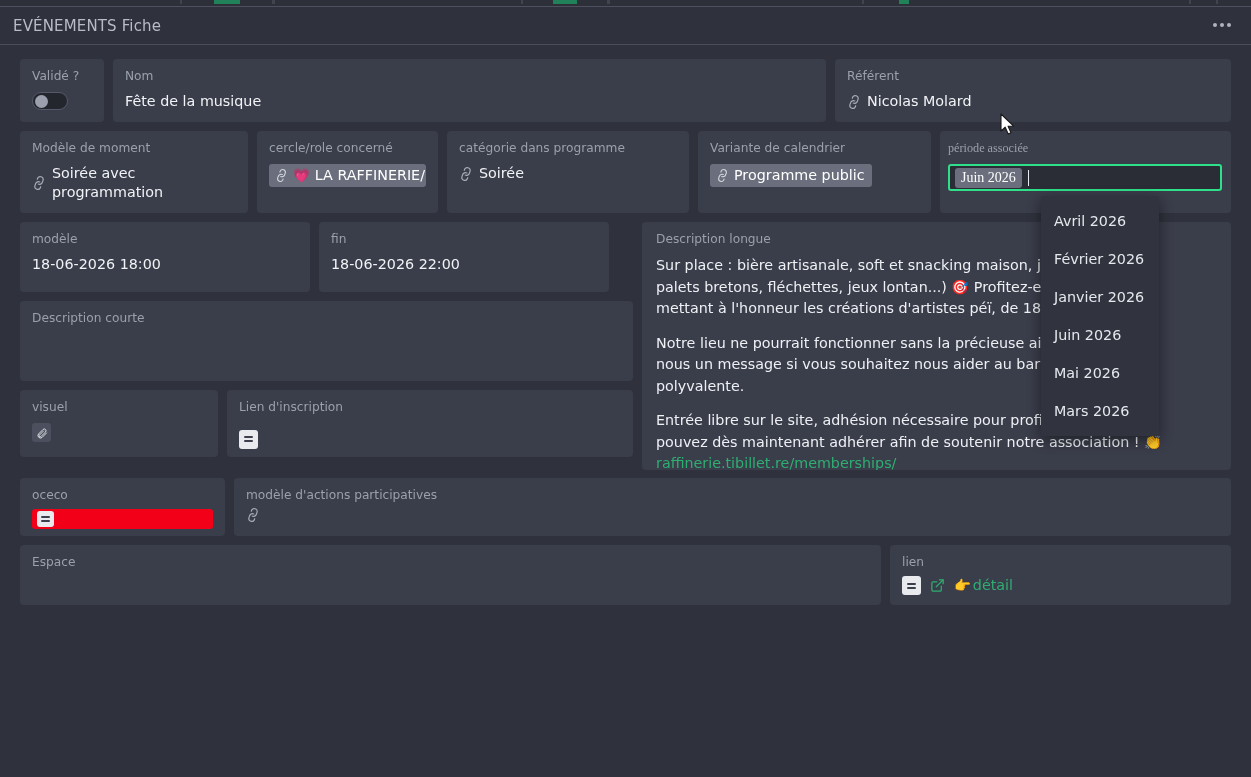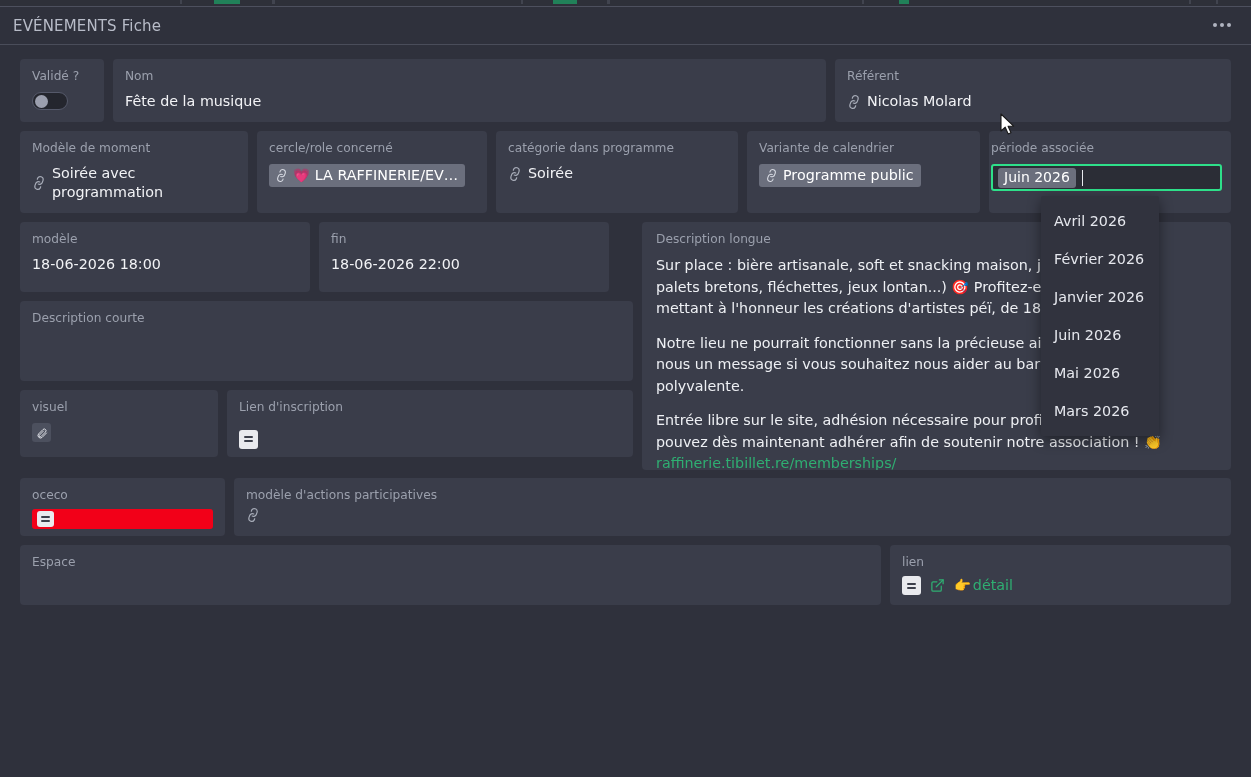--- a/index.html
+++ b/index.html
@@ -189,21 +189,21 @@
           <div class="fvalue">
             <span class="clip-icon">
               <svg width="14" height="14" viewBox="0 0 24 24" fill="none" stroke="currentColor" stroke-width="2" stroke-linecap="round">
                   <path d="M10 13a5 5 0 0 0 7.5.5l3-3a5 5 0 0 0-7-7l-1.5 1.5"></path>
                   <path d="M14 11a5 5 0 0 0-7.5-.5l-3 3a5 5 0 0 0 7 7l1.5-1.5"></path>
                 </svg>
             </span>
             <span>Soirée avec programmation</span>
           </div>
         </div>
-        <div class="field" style="width:230px;">
+        <div class="field" style="width:181px;">
           <span class="flabel">cercle/role concerné</span>
           <div class="fvalue">
             <span class="chip">
               <span class="clip-icon">
                 <svg width="13" height="13" viewBox="0 0 24 24" fill="none" stroke="currentColor" stroke-width="2" stroke-linecap="round">
                     <path d="M10 13a5 5 0 0 0 7.5.5l3-3a5 5 0 0 0-7-7l-1.5 1.5"></path>
                     <path d="M14 11a5 5 0 0 0-7.5-.5l-3 3a5 5 0 0 0 7 7l1.5-1.5"></path>
                   </svg>
               </span>
               <span class="emoji">💗</span>
@@ -230,21 +230,21 @@
               <span class="clip-icon">
                 <svg width="13" height="13" viewBox="0 0 24 24" fill="none" stroke="currentColor" stroke-width="2" stroke-linecap="round">
                     <path d="M10 13a5 5 0 0 0 7.5.5l3-3a5 5 0 0 0-7-7l-1.5 1.5"></path>
                     <path d="M14 11a5 5 0 0 0-7.5-.5l-3 3a5 5 0 0 0 7 7l1.5-1.5"></path>
                   </svg>
               </span>
               <span>Programme public</span>
             </span>
           </div>
         </div>
-        <div class="field fill" style="padding:10px 9px 11px 2px;">
+        <div class="field fill" style="padding:10px 9px 11px 8px;font-family:Liberation Serif, serif;">
           <span class="flabel">période associée</span>
           <div class="period-input">
             <span class="chip">Juin 2026</span>
             <span class="caret"></span>
           </div>
         </div>
       </div>
 
       <div class="row" style="align-items:flex-start;">
         <div style="width:613px;">

